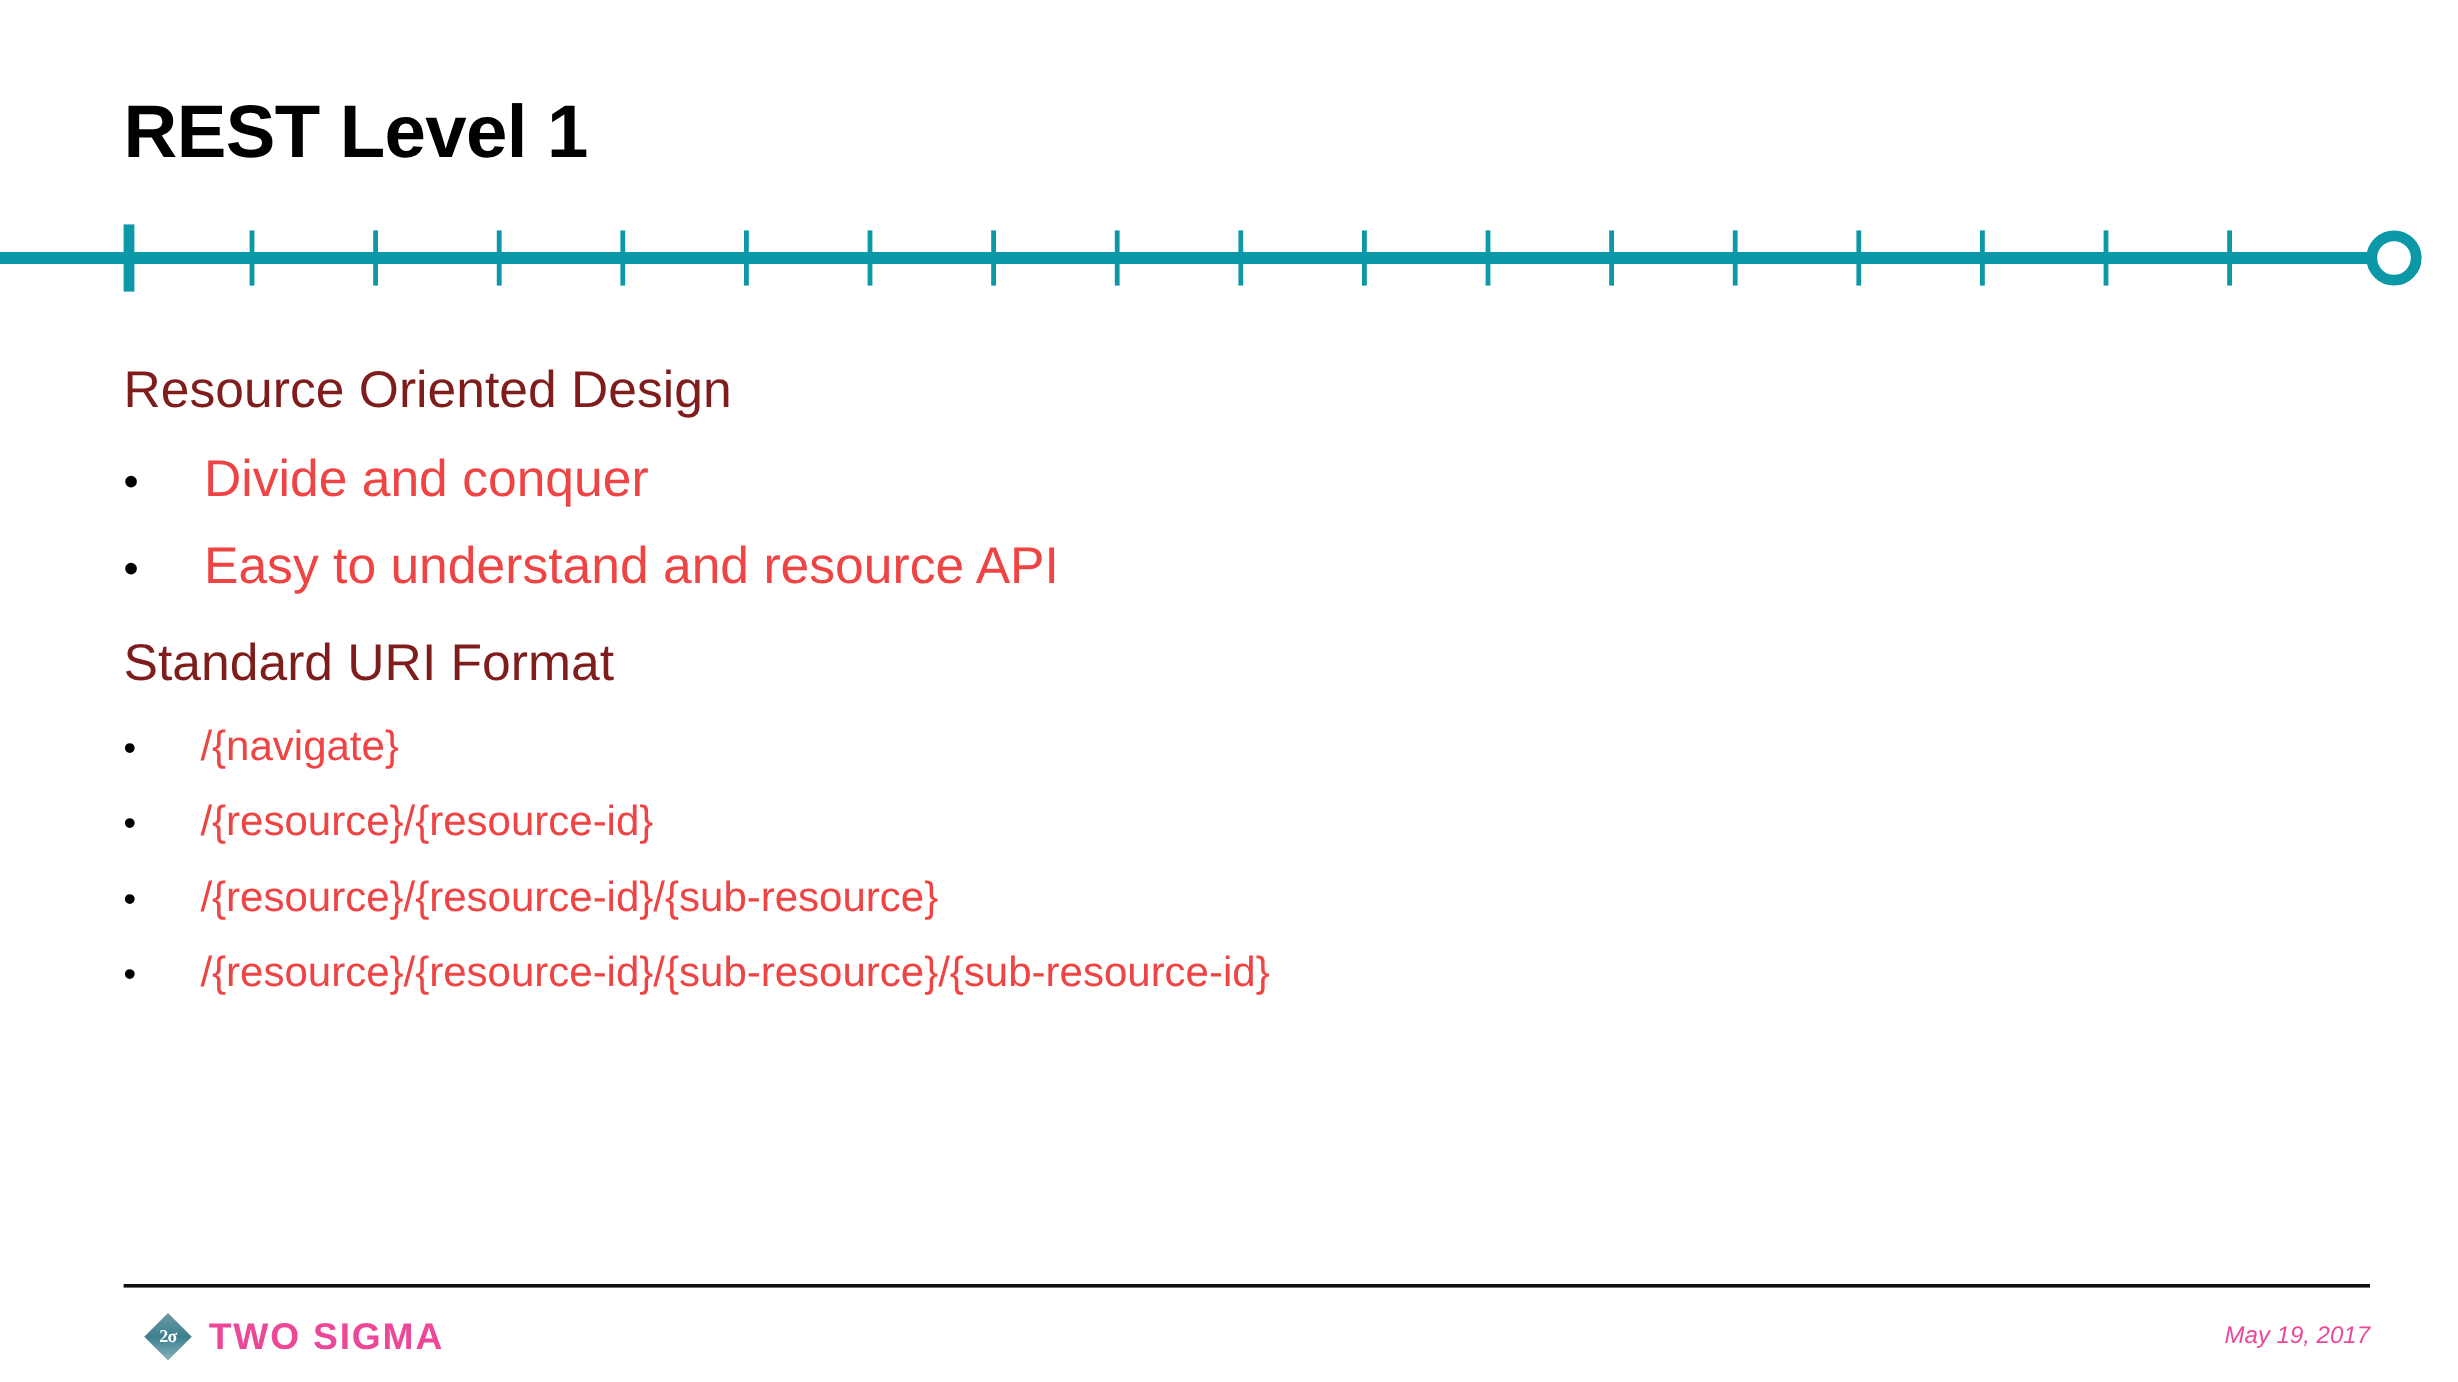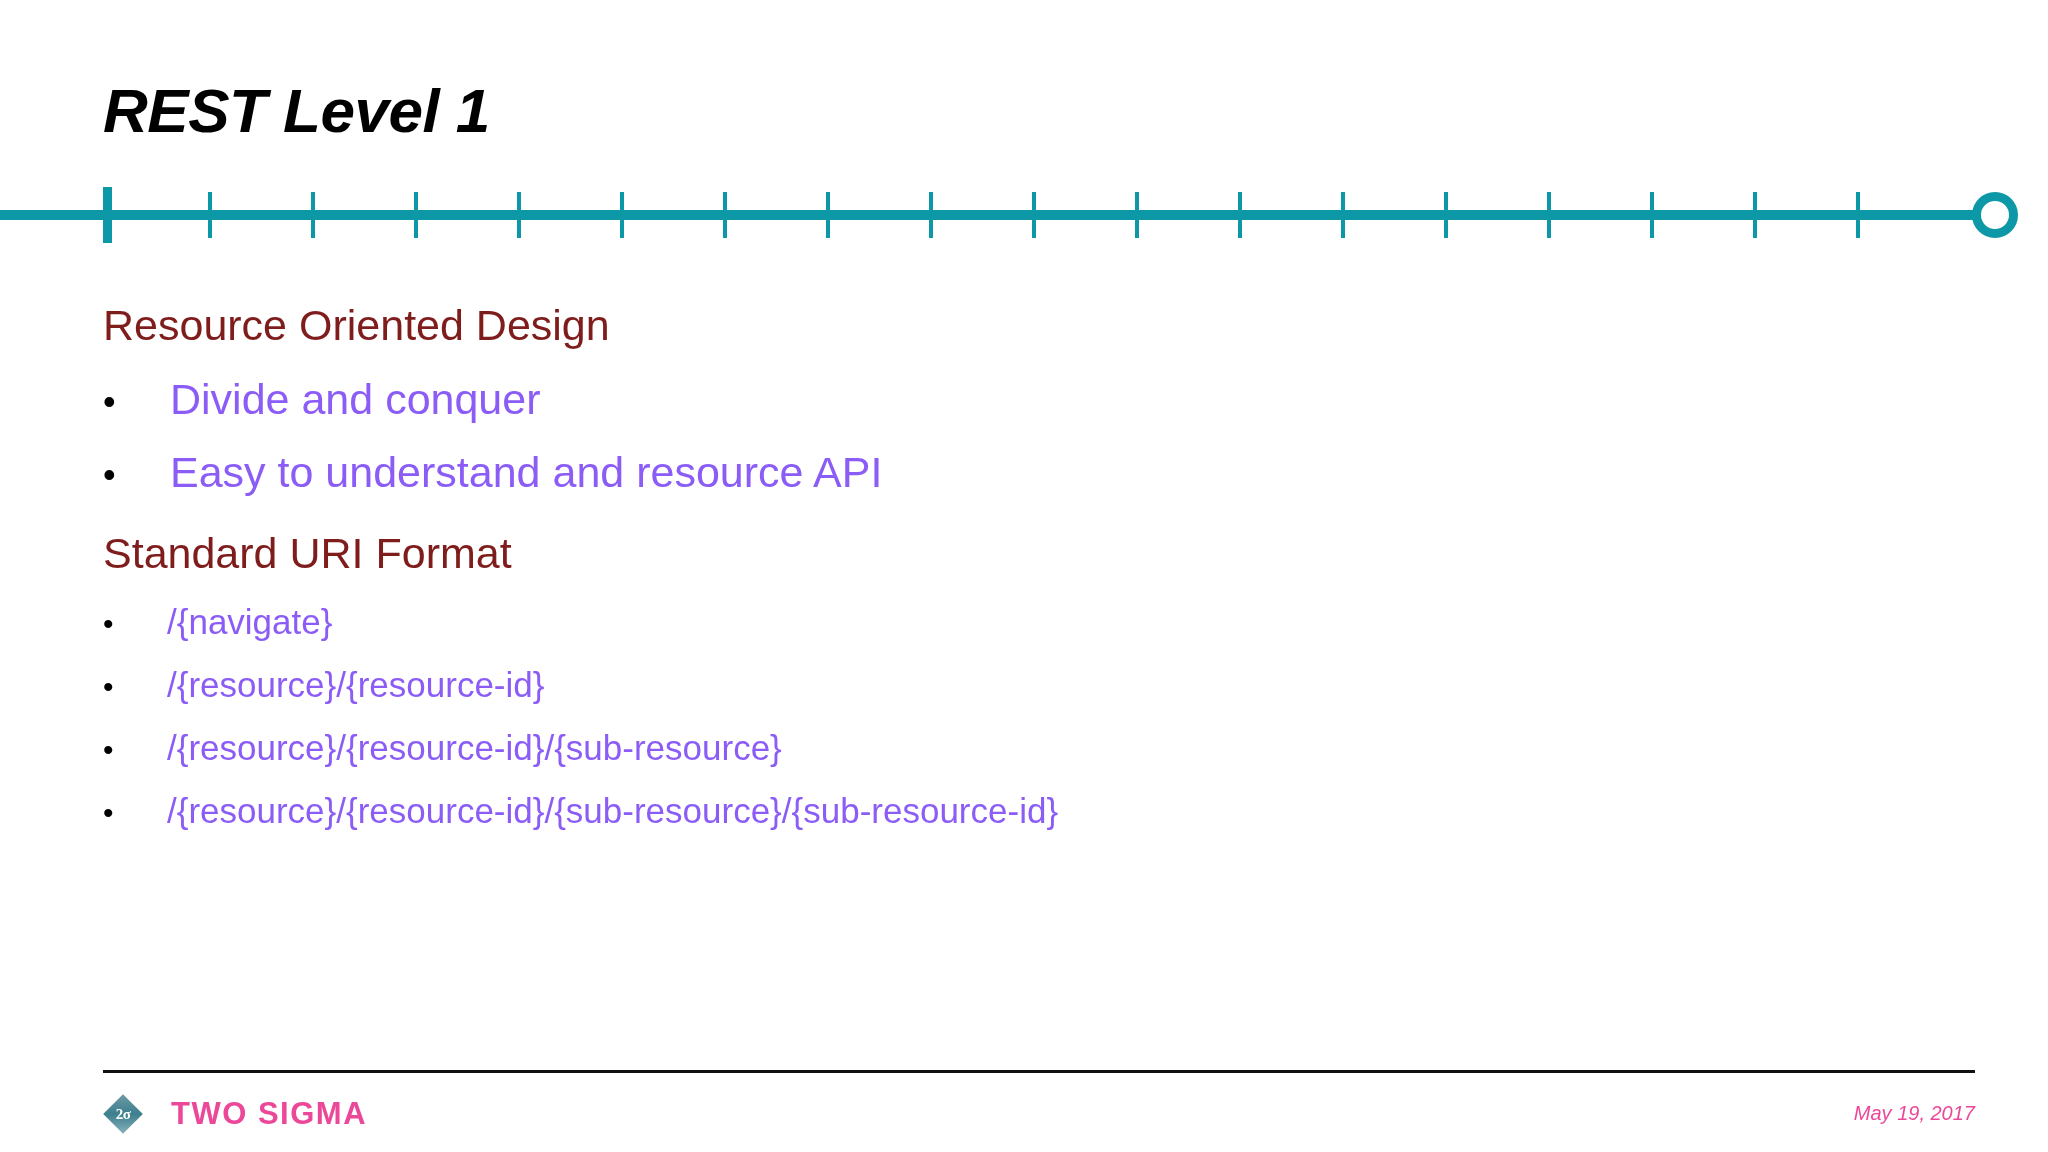--- a/index.html
+++ b/index.html
@@ -24,21 +24,20 @@
   #slide-title {
     position: absolute;
     left: 103px;
     top: 78px;
     font-size: 62px;
     font-weight: bold;
     color: #000000;
     letter-spacing: -0.5px;
     line-height: 1.05;
     white-space: nowrap;
-    font-style: italic;
   }
 
   
   #timeline {
     position: absolute;
     left: 0;
     top: 185px;
     width: 2048px;
     height: 62px;
   }
@@ -94,21 +93,21 @@
     display: flex;
     align-items: baseline;
     white-space: nowrap;
   }
   .bullet-row .bullet-mark {
     display: inline-block;
     color: #000000;
     text-align: left;
   }
   .bullet-row .bullet-text {
-    color: #8b5cf6;
+    color: #ef4444;
   }
 
   
   .bullet-row.lg {
     left: 103px;
     font-size: 43px;
   }
   .bullet-row.lg .bullet-mark { width: 67px; font-size: 36px; }
 
   
@@ -123,25 +122,25 @@
     position: absolute;
     left: 103px;
     top: 1070px;
     width: 1872px;
     height: 3px;
     background: #111111;
   }
 
   #footer-logo {
     position: absolute;
-    left: 103px;
+    left: 120px;
     top: 1094px;
     display: flex;
     align-items: center;
-    gap: 28px;
+    gap: 14px;
   }
   #logo-diamond {
     position: relative;
     width: 40px;
     height: 40px;
     flex: 0 0 auto;
   }
   #logo-diamond .diamond-shape {
     position: absolute;
     left: 6px;

